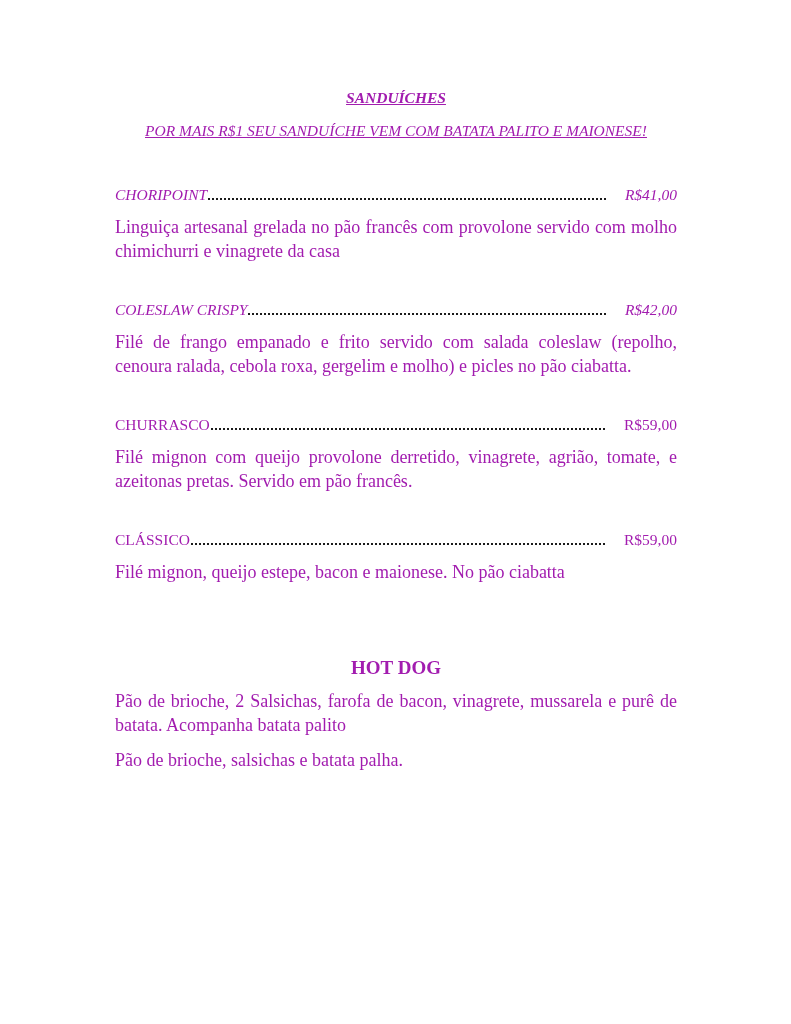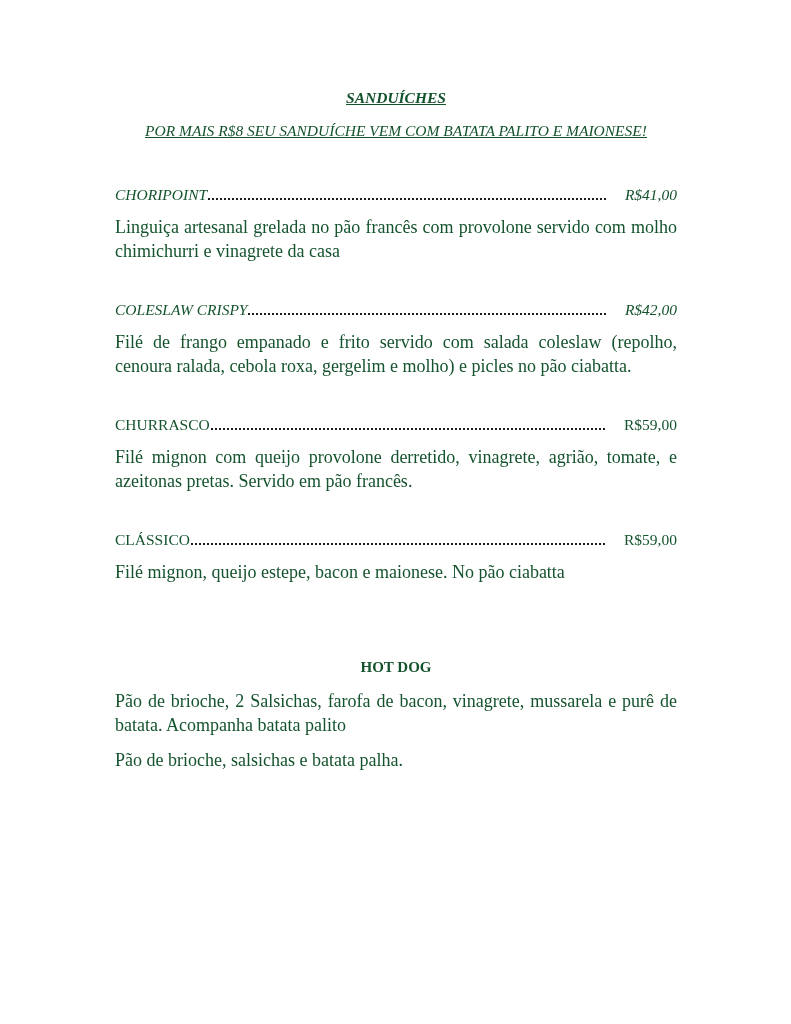--- a/index.html
+++ b/index.html
@@ -9,21 +9,21 @@
   }
   .page {
     position: relative;
     width: 791px;
     height: 1024px;
     margin: 0 auto;
     background: #ffffff;
     box-sizing: border-box;
     padding: 88px 114px 0 115px;
     font-family: "Liberation Serif", "DejaVu Serif", serif;
-    color: #14532d;
+    color: #a21caf;
     overflow: hidden;
   }
   .menu-title {
     margin: 0 0 14px 0;
     text-align: center;
     font-size: 15.5px;
     line-height: 19px;
     font-weight: 700;
     font-style: italic;
     text-decoration: underline;
@@ -36,21 +36,21 @@
     font-weight: 400;
     font-style: italic;
     text-decoration: underline;
   }
   .menu-section {
     display: flow-root; 
   }
   .section-heading {
     margin: 0 0 12px 0;
     text-align: center;
-    font-size: 15px;
+    font-size: 19px;
     line-height: 19px;
     font-weight: 700;
   }
   .menu-section[data-section-index="1"] .section-heading {
     margin-top: 37px;
   }
   .item { margin-bottom: 37px; }
   .menu-section[data-section-index="1"] .item { margin-bottom: 7px; }
   .item-line {
     display: flex;
@@ -78,21 +78,21 @@
     line-height: 24px;
     font-weight: 400;
     text-align: justify;
   }
 </style>
 </head>
 <body>
 
 <div class="page">
   <h1 class="menu-title">SANDUÍCHES</h1>
-  <h2 class="menu-subtitle">POR MAIS R$8 SEU SANDUÍCHE VEM COM BATATA PALITO E MAIONESE!</h2>
+  <h2 class="menu-subtitle">POR MAIS R$1 SEU SANDUÍCHE VEM COM BATATA PALITO E MAIONESE!</h2>
   <div id="sections">
   <section class="menu-section" data-section-index="0">
 
     <div class="items">
   <div class="item italic">
     <div class="item-line">
       <span class="item-name">CHORIPOINT</span>
       <span class="leader"></span>
       <span class="item-price">R$41,00</span>
     </div>

